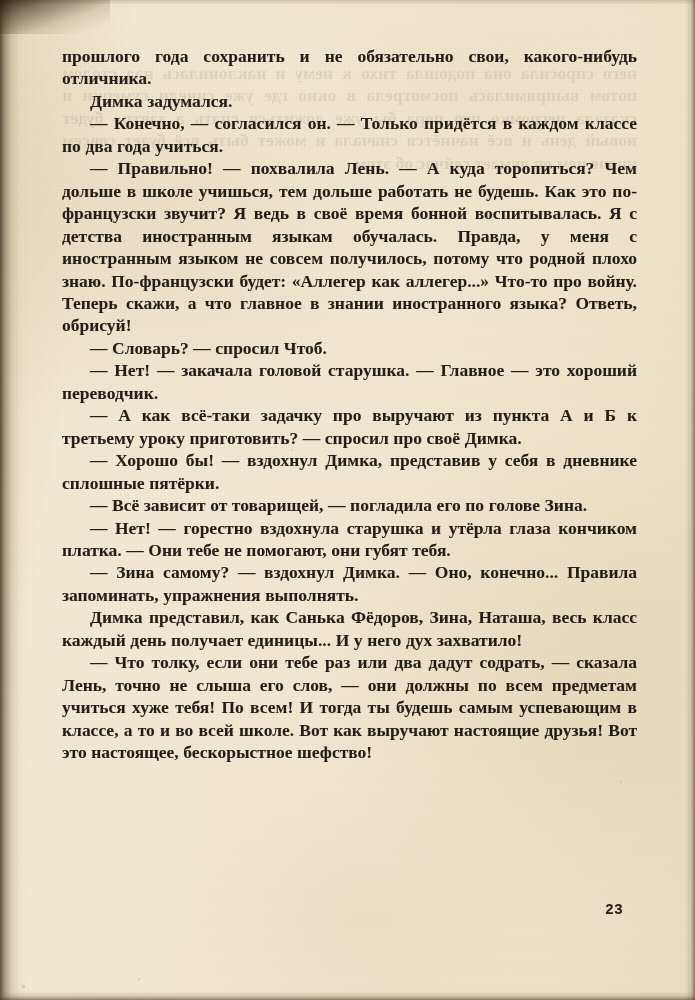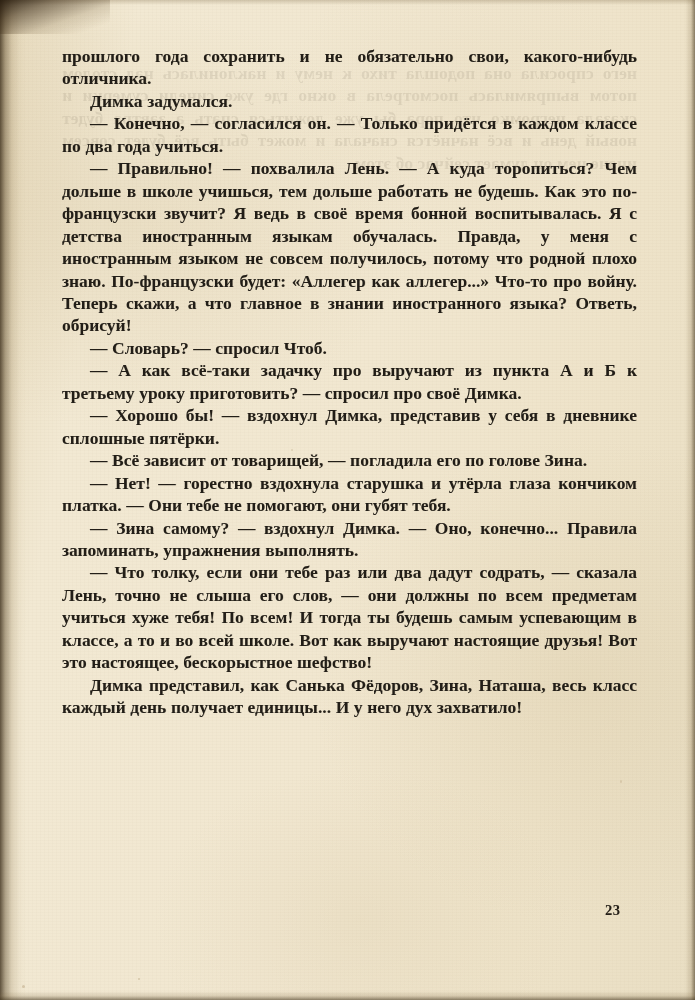--- a/index.html
+++ b/index.html
@@ -128,21 +128,21 @@
     text-shadow: 0.35px 0.25px 0 rgba(40,32,20,0.22);
   }
 
   .page-number {
     position: absolute;
     left: 605px;
     top: 902px;
     font-size: 14.5px;
     font-weight: 700;
     color: #241f18;
-    font-family: Liberation Serif, serif;
+    font-family: Liberation Mono, monospace;
     letter-spacing: 0.4px;
     text-shadow: 0.3px 0.2px 0 rgba(40,32,20,0.2);
   }
 
   
   .speck {
     position: absolute;
     border-radius: 50%;
     pointer-events: none;
     background: rgba(150,118,76,0.30);
@@ -154,27 +154,28 @@
 <div class="page-scan">
 
   <div class="bleed-through">него спросила она подошла тихо к нему и наклонилась над столом потом выпрямилась посмотрела в окно где уже синели сумерки и сказала негромко что пора бы уже ложиться спать а завтра будет новый день и всё начнётся сначала и может быть всё будет совсем иначе чем он думает сейчас об этом</div>
 
   <div class="text-column">
     <p class="noindent">прошлого года сохранить и не обязательно свои, какого-нибудь отличника.</p>
     <p class="indent">Димка задумался.</p>
     <p class="indent">— Конечно, — согласился он. — Только придётся в каждом классе по два года учиться.</p>
     <p class="indent">— Правильно! — похвалила Лень. — А куда торопиться? Чем дольше в школе учишься, тем дольше работать не будешь. Как это по-французски звучит? Я ведь в своё время бонной воспитывалась. Я с детства иностранным языкам обучалась. Правда, у меня с иностранным языком не совсем получилось, потому что родной плохо знаю. По-французски будет: «Аллегер как аллегер...» Что-то про войну. Теперь скажи, а что главное в знании иностранного языка? Ответь, обрисуй!</p>
     <p class="indent">— Словарь? — спросил Чтоб.</p>
+    <p class="indent">— Нет! — закачала головой старушка. — Главное — это хороший переводчик.</p>
     <p class="indent">— А как всё-таки задачку про выручают из пункта А и Б к третьему уроку приготовить? — спросил про своё Димка.</p>
     <p class="indent">— Хорошо бы! — вздохнул Димка, представив у себя в дневнике сплошные пятёрки.</p>
     <p class="indent">— Всё зависит от товарищей, — погладила его по голове Зина.</p>
     <p class="indent">— Нет! — горестно вздохнула старушка и утёрла глаза кончиком платка. — Они тебе не помогают, они губят тебя.</p>
     <p class="indent">— Зина самому? — вздохнул Димка. — Оно, конечно... Правила запоминать, упражнения выполнять.</p>
+    <p class="indent">Димка представил, как Санька Фёдоров, Зина, Наташа, весь класс каждый день получает единицы... И у него дух захватило!</p>
     <p class="indent">— Что толку, если они тебе раз или два дадут содрать, — сказала Лень, точно не слыша его слов, — они должны по всем предметам учиться хуже тебя! По всем! И тогда ты будешь самым успевающим в классе, а то и во всей школе. Вот как выручают настоящие друзья! Вот это настоящее, бескорыстное шефство!</p>
-    <p class="indent">Димка представил, как Санька Фёдоров, Зина, Наташа, весь класс каждый день получает единицы... И у него дух захватило!</p>
   </div>
 
   <div class="page-number">23</div>
 
   <div class="grain"></div>
   <span class="speck" style="left:22px; top:985px; width:3px; height:3px;"></span>
   <span class="speck" style="left:138px; top:978px; width:2px; height:2px;"></span>
   <span class="speck" style="left:515px; top:120px; width:2px; height:2px; background:rgba(150,118,76,0.22);"></span>
   <span class="speck" style="left:291px; top:449px; width:2px; height:2px; background:rgba(150,118,76,0.20);"></span>
   <span class="speck" style="left:620px; top:780px; width:2px; height:3px; background:rgba(150,118,76,0.20);"></span>

